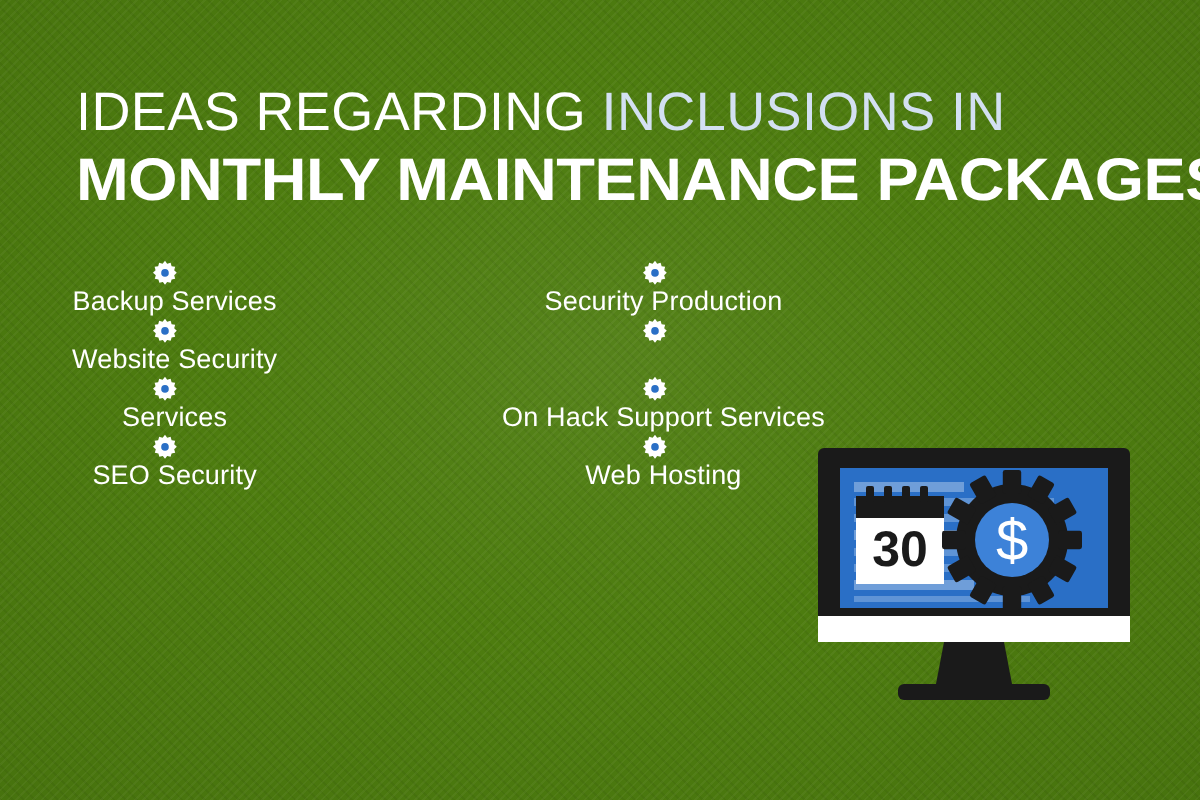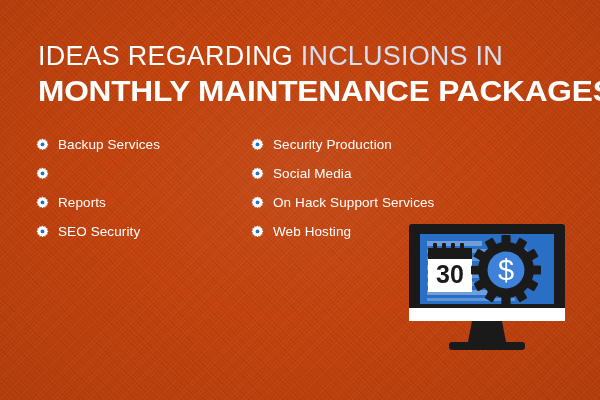--- a/index.html
+++ b/index.html
@@ -79,20 +79,21 @@
     position: absolute;
     z-index: 8;
   }
   #col-left  { left: 36px;  top: 130px; }
   #col-right { left: 251px; top: 130px; }
 
   .list-item {
     display: flex;
     align-items: center;
     height: 29px;
+    flex-direction: column;
   }
   .bullet-icon {
     width: 13px;
     height: 13px;
     flex: 0 0 13px;
     margin-right: 9px;
     display: block;
   }
   .item-label {
     color: #ffffff;
@@ -109,47 +110,48 @@
     top: 224px;
     width: 180px;
     height: 128px;
     z-index: 7;
   }
   #monitor svg { display: block; }
 </style>
 </head>
 <body>
 
-<div id="poster" style="background-color: #c2410c;">
+<div id="poster" style="background-color: #4d7c0f;">
 
   <div class="title-block">
     <div class="title-line1"><span class="t-strong">IDEAS REGARDING</span><span class="t-light">&nbsp;</span><span class="t-light">INCLUSIONS IN</span></div>
     <div class="title-line2">MONTHLY MAINTENANCE PACKAGES</div>
   </div>
 
   <div class="col" id="col-left">
     <div class="list-item">
       <svg class="bullet-icon" viewBox="0 0 24 24">
           <path fill="#ffffff" d="M12 0.8l2.0 2.6 3.2-0.9 0.9 3.2 3.3 0.6-0.9 3.2 2.4 2.3-2.4 2.3 0.9 3.2-3.3 0.6-0.9 3.2-3.2-0.9-2.0 2.6-2.0-2.6-3.2 0.9-0.9-3.2-3.3-0.6 0.9-3.2L0.9 11.8l2.4-2.3-0.9-3.2 3.3-0.6 0.9-3.2 3.2 0.9z"></path>
           <circle cx="12" cy="11.9" r="3.5" fill="#2a6fc6"></circle>
         </svg>
       <span class="item-label">Backup Services</span>
     </div>
     <div class="list-item">
       <svg class="bullet-icon" viewBox="0 0 24 24">
           <path fill="#ffffff" d="M12 0.8l2.0 2.6 3.2-0.9 0.9 3.2 3.3 0.6-0.9 3.2 2.4 2.3-2.4 2.3 0.9 3.2-3.3 0.6-0.9 3.2-3.2-0.9-2.0 2.6-2.0-2.6-3.2 0.9-0.9-3.2-3.3-0.6 0.9-3.2L0.9 11.8l2.4-2.3-0.9-3.2 3.3-0.6 0.9-3.2 3.2 0.9z"></path>
           <circle cx="12" cy="11.9" r="3.5" fill="#2a6fc6"></circle>
         </svg>
-    </div>
-    <div class="list-item">
-      <svg class="bullet-icon" viewBox="0 0 24 24">
-          <path fill="#ffffff" d="M12 0.8l2.0 2.6 3.2-0.9 0.9 3.2 3.3 0.6-0.9 3.2 2.4 2.3-2.4 2.3 0.9 3.2-3.3 0.6-0.9 3.2-3.2-0.9-2.0 2.6-2.0-2.6-3.2 0.9-0.9-3.2-3.3-0.6 0.9-3.2L0.9 11.8l2.4-2.3-0.9-3.2 3.3-0.6 0.9-3.2 3.2 0.9z"></path>
-          <circle cx="12" cy="11.9" r="3.5" fill="#2a6fc6"></circle>
-        </svg>
-      <span class="item-label">Reports</span>
+      <span class="item-label">Website Security</span>
+    </div>
+    <div class="list-item">
+      <svg class="bullet-icon" viewBox="0 0 24 24">
+          <path fill="#ffffff" d="M12 0.8l2.0 2.6 3.2-0.9 0.9 3.2 3.3 0.6-0.9 3.2 2.4 2.3-2.4 2.3 0.9 3.2-3.3 0.6-0.9 3.2-3.2-0.9-2.0 2.6-2.0-2.6-3.2 0.9-0.9-3.2-3.3-0.6 0.9-3.2L0.9 11.8l2.4-2.3-0.9-3.2 3.3-0.6 0.9-3.2 3.2 0.9z"></path>
+          <circle cx="12" cy="11.9" r="3.5" fill="#2a6fc6"></circle>
+        </svg>
+      <span class="item-label">Services</span>
     </div>
     <div class="list-item">
       <svg class="bullet-icon" viewBox="0 0 24 24">
           <path fill="#ffffff" d="M12 0.8l2.0 2.6 3.2-0.9 0.9 3.2 3.3 0.6-0.9 3.2 2.4 2.3-2.4 2.3 0.9 3.2-3.3 0.6-0.9 3.2-3.2-0.9-2.0 2.6-2.0-2.6-3.2 0.9-0.9-3.2-3.3-0.6 0.9-3.2L0.9 11.8l2.4-2.3-0.9-3.2 3.3-0.6 0.9-3.2 3.2 0.9z"></path>
           <circle cx="12" cy="11.9" r="3.5" fill="#2a6fc6"></circle>
         </svg>
       <span class="item-label">SEO Security</span>
     </div>
   </div>
 
@@ -159,21 +161,20 @@
           <path fill="#ffffff" d="M12 0.8l2.0 2.6 3.2-0.9 0.9 3.2 3.3 0.6-0.9 3.2 2.4 2.3-2.4 2.3 0.9 3.2-3.3 0.6-0.9 3.2-3.2-0.9-2.0 2.6-2.0-2.6-3.2 0.9-0.9-3.2-3.3-0.6 0.9-3.2L0.9 11.8l2.4-2.3-0.9-3.2 3.3-0.6 0.9-3.2 3.2 0.9z"></path>
           <circle cx="12" cy="11.9" r="3.5" fill="#2a6fc6"></circle>
         </svg>
       <span class="item-label">Security Production</span>
     </div>
     <div class="list-item">
       <svg class="bullet-icon" viewBox="0 0 24 24">
           <path fill="#ffffff" d="M12 0.8l2.0 2.6 3.2-0.9 0.9 3.2 3.3 0.6-0.9 3.2 2.4 2.3-2.4 2.3 0.9 3.2-3.3 0.6-0.9 3.2-3.2-0.9-2.0 2.6-2.0-2.6-3.2 0.9-0.9-3.2-3.3-0.6 0.9-3.2L0.9 11.8l2.4-2.3-0.9-3.2 3.3-0.6 0.9-3.2 3.2 0.9z"></path>
           <circle cx="12" cy="11.9" r="3.5" fill="#2a6fc6"></circle>
         </svg>
-      <span class="item-label">Social Media</span>
     </div>
     <div class="list-item">
       <svg class="bullet-icon" viewBox="0 0 24 24">
           <path fill="#ffffff" d="M12 0.8l2.0 2.6 3.2-0.9 0.9 3.2 3.3 0.6-0.9 3.2 2.4 2.3-2.4 2.3 0.9 3.2-3.3 0.6-0.9 3.2-3.2-0.9-2.0 2.6-2.0-2.6-3.2 0.9-0.9-3.2-3.3-0.6 0.9-3.2L0.9 11.8l2.4-2.3-0.9-3.2 3.3-0.6 0.9-3.2 3.2 0.9z"></path>
           <circle cx="12" cy="11.9" r="3.5" fill="#2a6fc6"></circle>
         </svg>
       <span class="item-label">On Hack Support Services</span>
     </div>
     <div class="list-item">
       <svg class="bullet-icon" viewBox="0 0 24 24">

